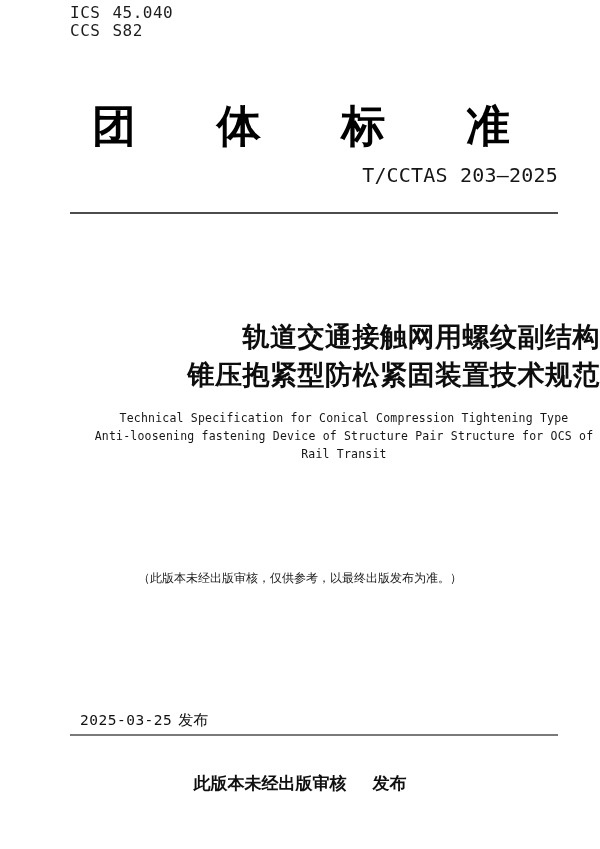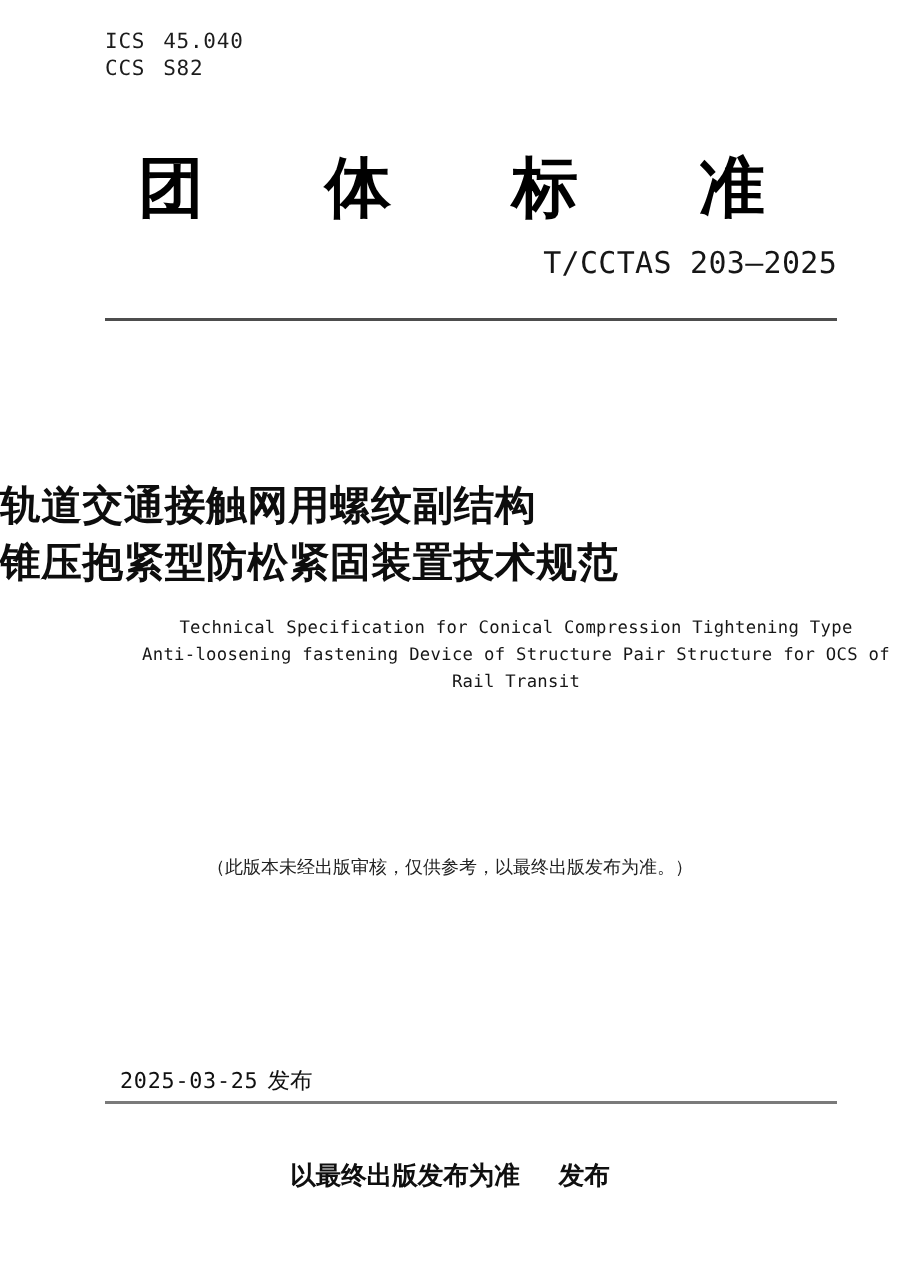--- a/index.html
+++ b/index.html
@@ -10,22 +10,22 @@
     background:#ffffff;
     font-family:"Liberation Sans", sans-serif;
     color:#111111;
     overflow:hidden;
   }
   .mono{font-family:"DejaVu Sans Mono","Liberation Mono",monospace;}
   .serif{font-family:"DejaVu Serif","Liberation Serif",serif;}
 
   
   .ics-block{
-    position:absolute;left:70px;top:19px;
-    font-size:14px;line-height:18px;color:#1c1c1c;
+    position:absolute;left:70px;top:4px;
+    font-size:16px;line-height:18px;color:#1c1c1c;
     letter-spacing:0.5px;
   }
   .ics-row span.val{margin-left:12px;}
 
   
   .big-title{
     position:absolute;left:92px;top:100px;width:418px;
     display:flex;justify-content:space-between;
     font-size:44px;font-weight:700;line-height:1.2;color:#000000;
   }
@@ -42,21 +42,21 @@
     background:#4d4d4d;
   }
   .rule-bottom{
     position:absolute;left:70px;top:734px;width:488px;height:2px;
     background:#7a7a7a;
   }
 
   
   .cn-title{
     position:absolute;left:0;top:318px;width:600px;
-    text-align:left;font-size:27px;font-weight:700;
+    text-align:right;font-size:27px;font-weight:700;
     line-height:38px;color:#0d0d0d;letter-spacing:0.5px;
   }
 
   
   .en-title{
     position:absolute;left:0;top:409px;width:600px;
     text-align:center;font-size:11.5px;line-height:18px;
     color:#161616;letter-spacing:0.2px;padding-left:44px;
   }
 
@@ -125,17 +125,17 @@
   <div class="dates-row">
     <div class="date-cell">
       <span class="date mono">2025-03-25</span>
       <span class="lbl">发布</span>
     </div>
   </div>
 
   <div class="rule-bottom"></div>
 
   <div class="publisher-row">
-    <span>以最终出版发布为准</span>
+    <span>此版本未经出版审核</span>
     <span class="pub-label">发布</span>
   </div>
 
 </div>
 
 </body></html>

